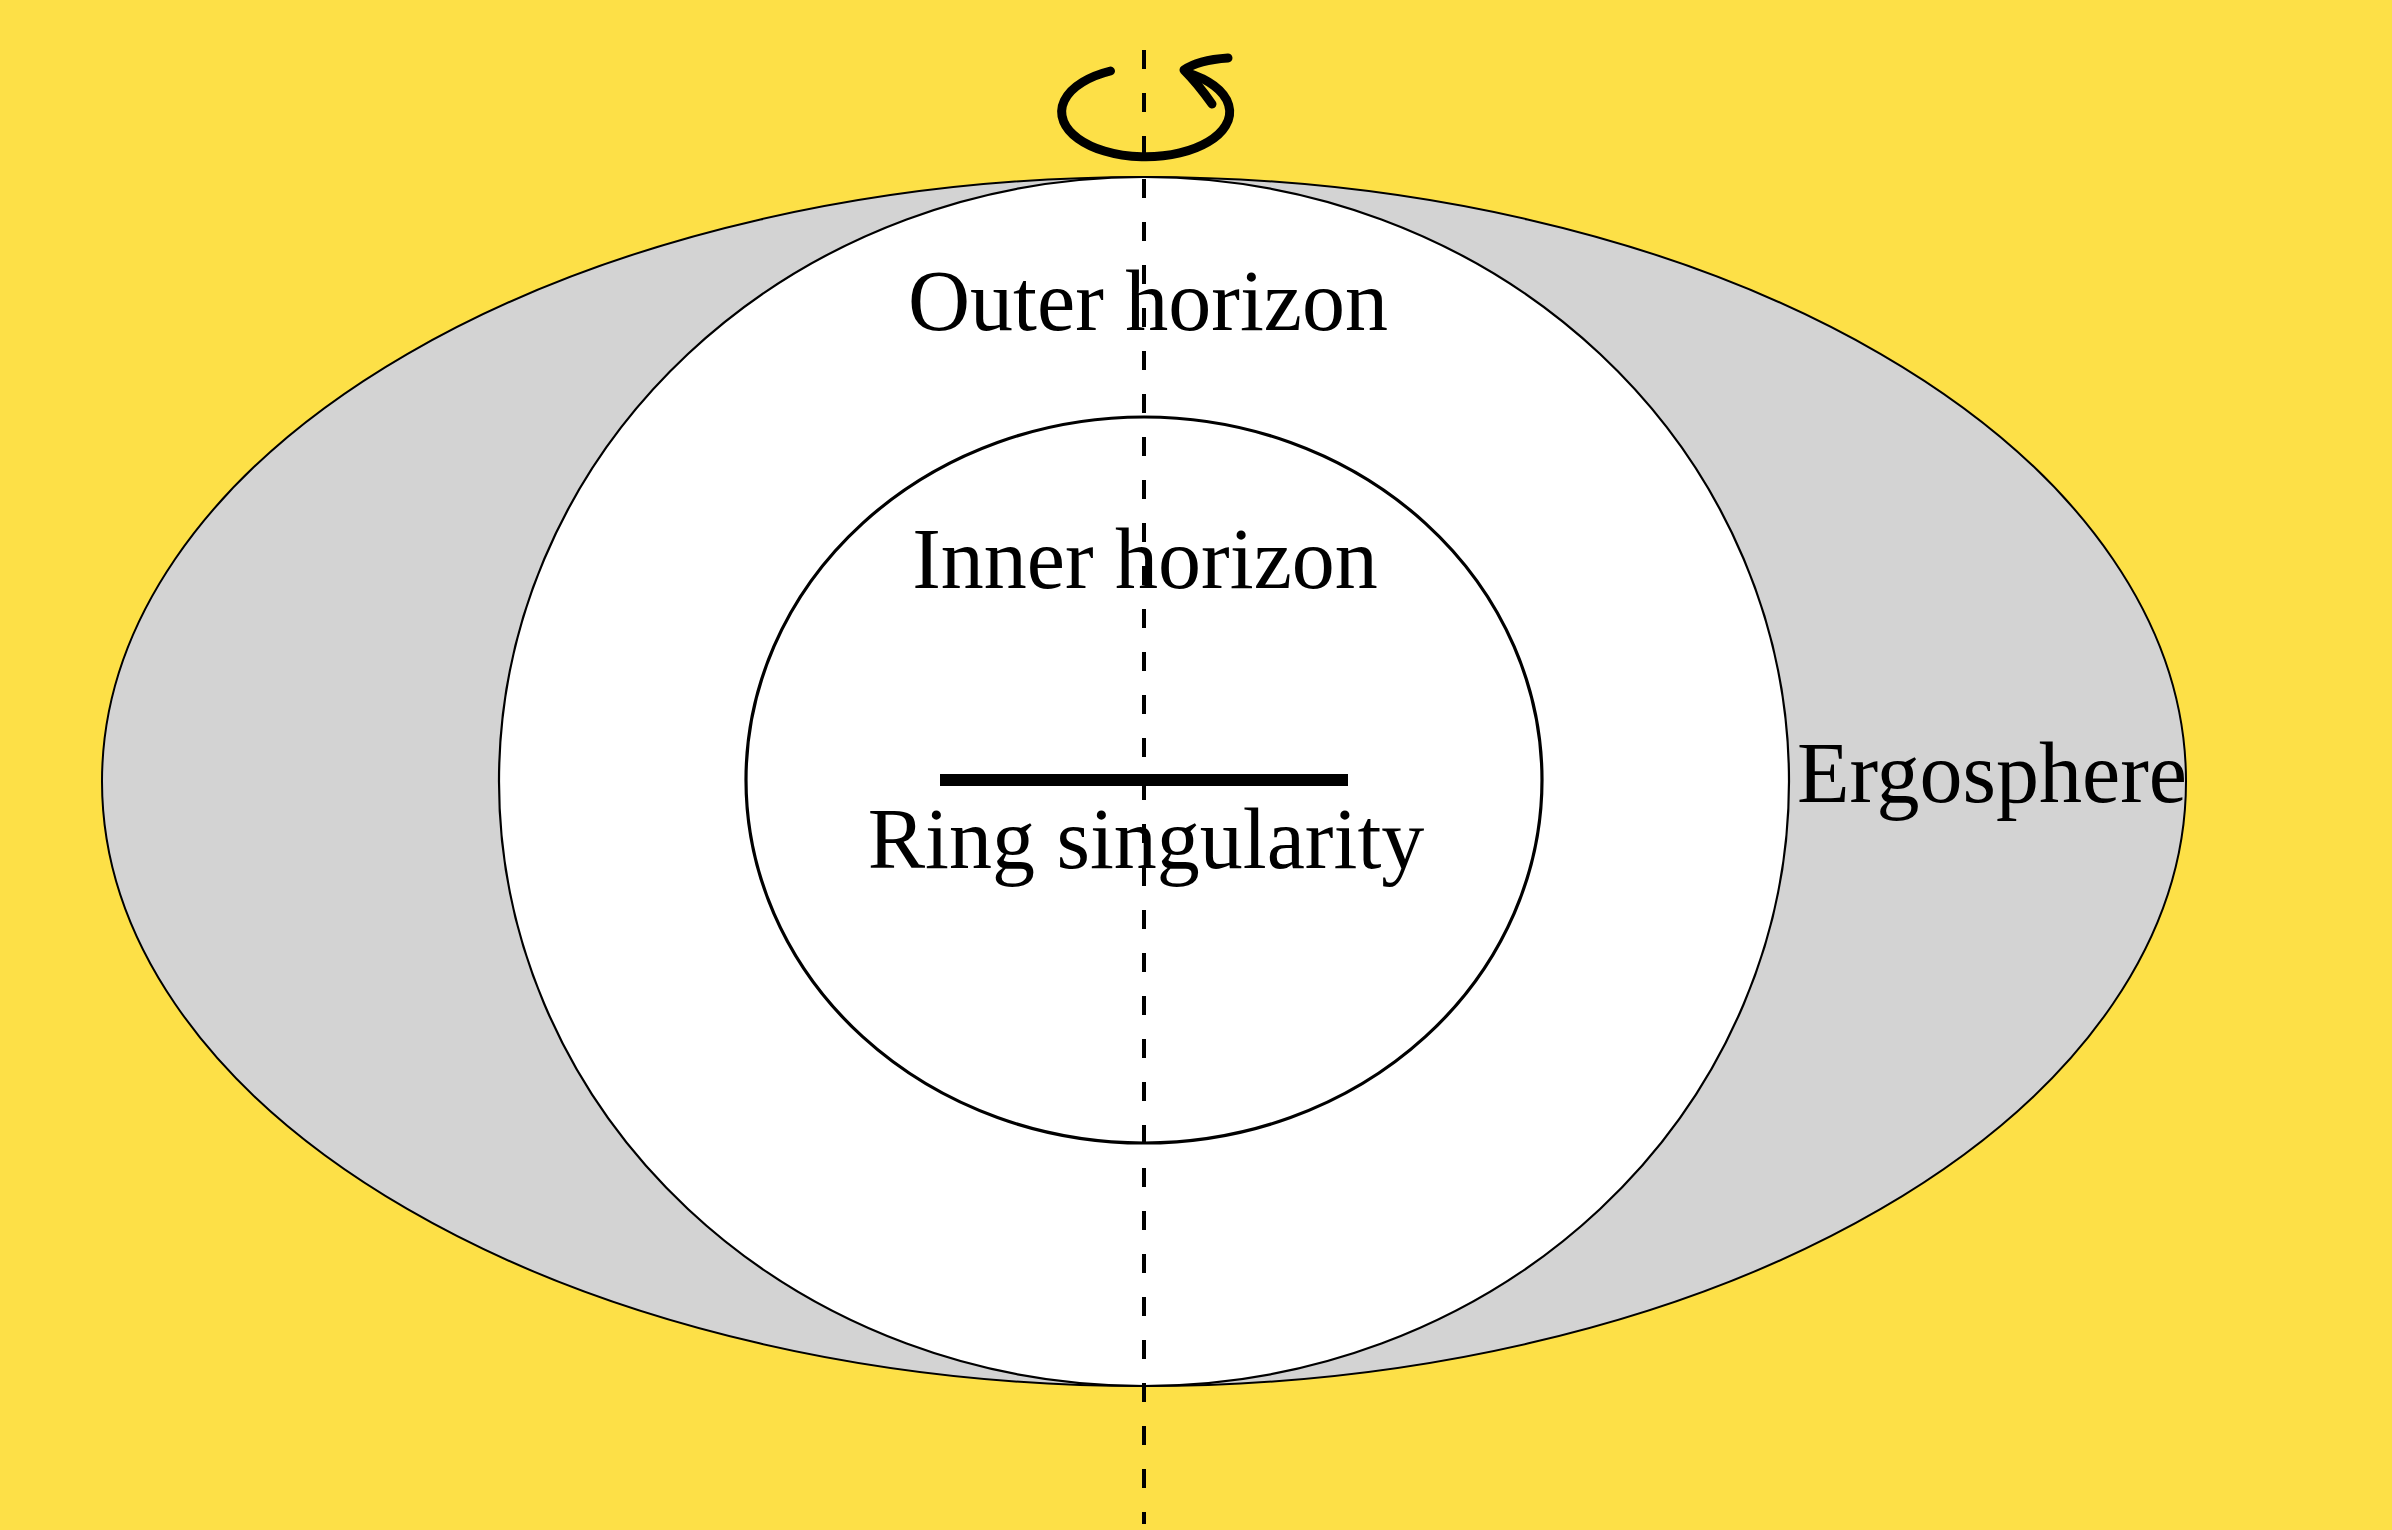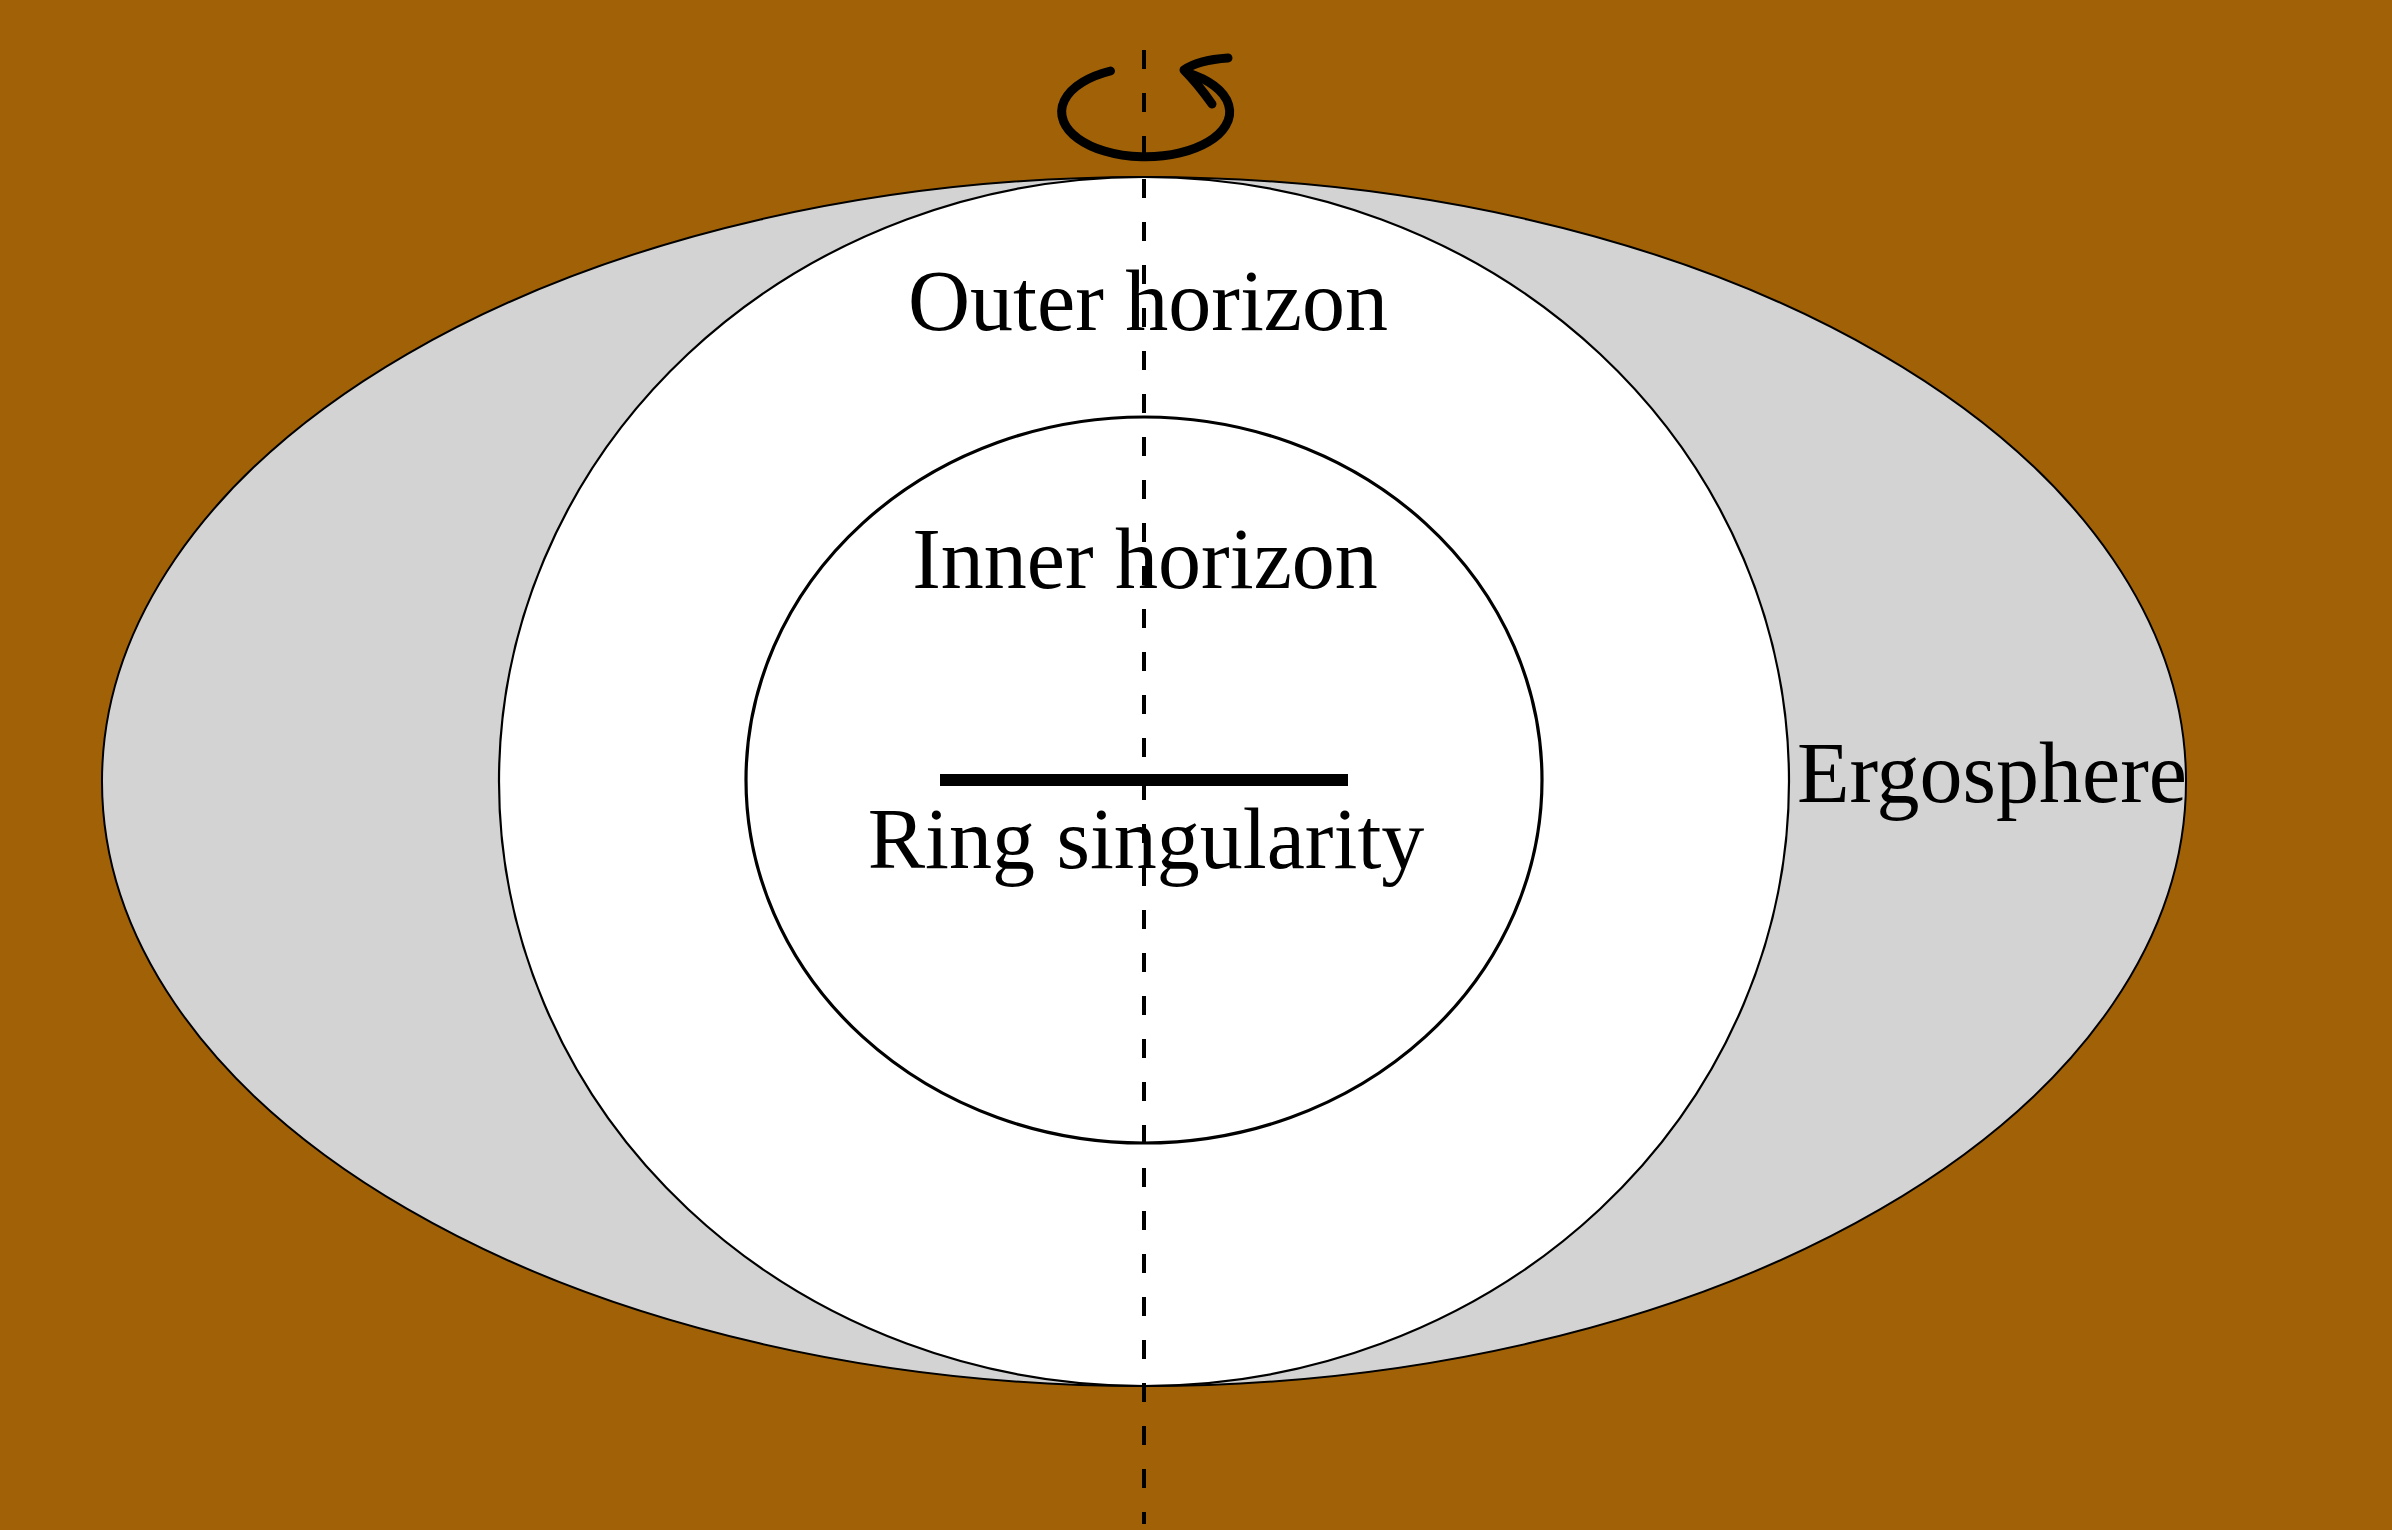--- a/index.html
+++ b/index.html
@@ -4,21 +4,21 @@
 <style>
   html, body {
     margin: 0;
     padding: 0;
     background: #ffffff;
   }
   .canvas {
     position: relative;
     width: 2392px;
     height: 1530px;
-    background: #a16207;
+    background: #fde047;
     overflow: hidden;
   }
   svg {
     display: block;
   }
   .diagram-label {
     font-family: "Liberation Serif", serif;
     font-size: 86px;
     fill: #000000;
   }

